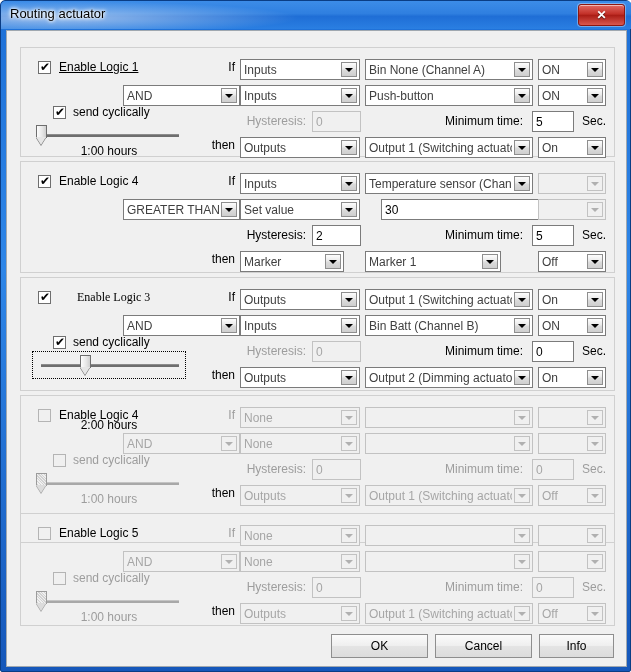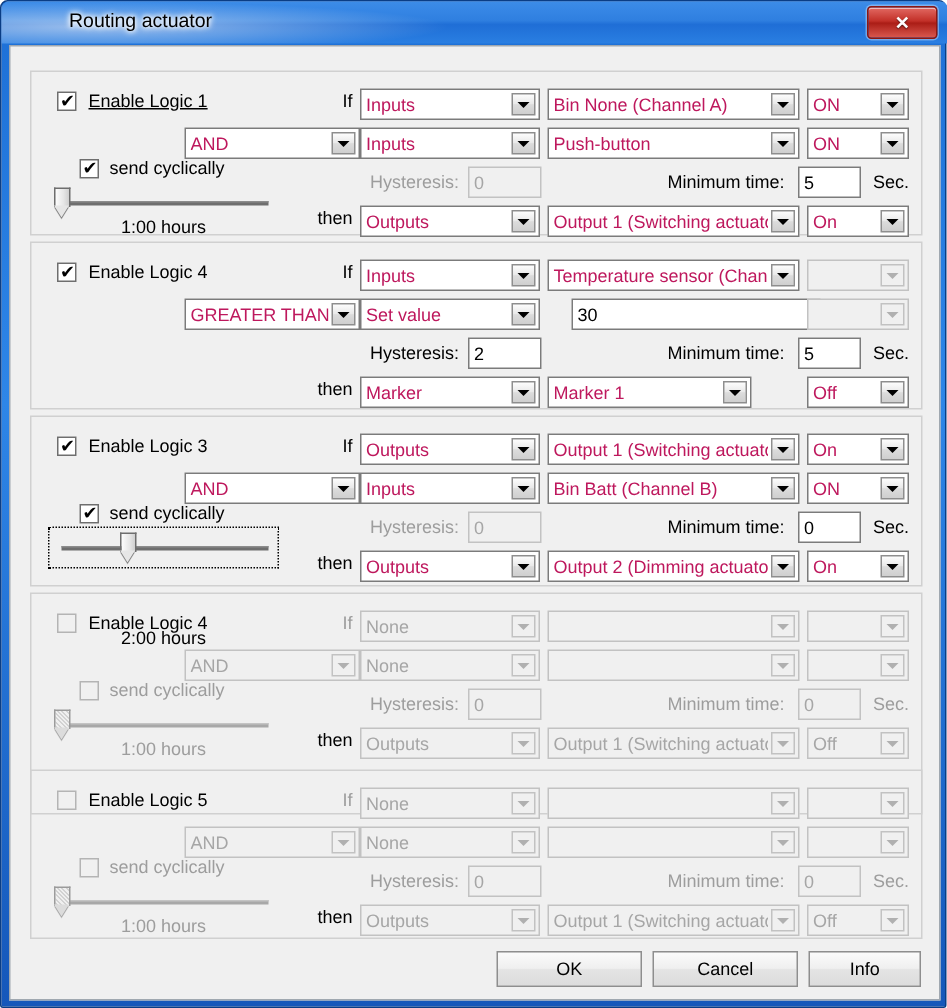--- a/index.html
+++ b/index.html
@@ -25,21 +25,20 @@
   }
   .titlebar .glow{
     position:absolute;left:0;top:0;width:300px;height:28px;
     background:radial-gradient(ellipse at 20% 60%, rgba(255,255,255,.55) 0%, rgba(255,255,255,0) 70%);
   }
   .title-text{
     position:absolute;left:9px;top:5px;
     color:#000;font-size:13px;font-family:"Liberation Sans",sans-serif;
     text-shadow:0 0 5px #ffffff, 0 0 4px #ffffff, 0 0 3px #fff;
     white-space:nowrap;
-    margin-left:36px;
   }
   .close-btn{
     position:absolute;right:7px;top:3px;width:45px;height:20px;
     background:linear-gradient(to bottom,#e36a63 0%,#c23028 45%,#ab1d16 52%,#d9584f 100%);
     border:1px solid #8d1710;border-radius:3px;
     box-shadow:inset 0 1px 0 rgba(255,255,255,.55), 0 0 0 1px rgba(255,255,255,.35);
     cursor:pointer;
   }
   .close-btn .x{
     position:absolute;left:0;top:0;width:100%;height:100%;
@@ -79,21 +78,21 @@
   .lbl.dis{color:#9d9d9d;}
 
   .combo{
     position:absolute;height:21px;box-sizing:border-box;
     background:#fff;border:1px solid #7b7b7b;
     cursor:pointer;
   }
   .combo.dis{background:#f0f0f0;border-color:#c2c2c2;}
   .combo .txt{
     position:absolute;left:3px;top:2px;right:20px;
-    font-size:12px;color:#be185d;white-space:nowrap;overflow:hidden;
+    font-size:12px;color:#404040;white-space:nowrap;overflow:hidden;
     line-height:16px;
   }
   .combo.dis .txt{color:#a6a6a6;}
   .combo .arrow{
     position:absolute;right:2px;top:2px;width:16px;height:15px;
     background:linear-gradient(to bottom,#fdfdfd 0%,#e9e9e9 48%,#dcdcdc 52%,#cfcfcf 100%);
     border:1px solid #8e8e8e;box-sizing:border-box;
   }
   .combo.dis .arrow{
     background:#f0f0f0;border-color:#c2c2c2;
@@ -271,38 +270,38 @@
           </div>
           <div class="lbl" style="left:180px;top:66px;width:105px;text-align:right;">Hysteresis:</div>
           <div class="tb" style="left:291px;top:63px;width:49px;">
             <div class="txt">2</div>
           </div>
           <div class="lbl" style="left:380px;top:66px;width:122px;text-align:right;">Minimum time:</div>
           <div class="tb" style="left:511px;top:63px;width:42px;">
             <div class="txt">5</div>
           </div>
           <div class="lbl" style="left:561px;top:66px;">Sec.</div>
-          <div class="combo" style="left:219px;top:89px;width:120px;">
+          <div class="combo" style="left:219px;top:89px;width:104px;">
             <div class="txt">Marker</div>
             <div class="arrow"></div>
           </div>
           <div class="combo" style="left:344px;top:89px;width:136px;">
             <div class="txt">Marker 1</div>
             <div class="arrow"></div>
           </div>
           <div class="combo" style="left:517px;top:89px;width:68px;">
             <div class="txt">Off</div>
             <div class="arrow"></div>
           </div>
         </div>
         <div class="group" style="top:246px;height:114px;">
           <div class="cb" style="left:17px;top:13px;">
             <span class="tick">✔</span>
           </div>
-          <div class="lbl" style="left:38px;top:12px;">Enable Logic 3</div>
+          <div class="lbl" style="left:56px;top:12px;font-family:Liberation Serif, serif;">Enable Logic 3</div>
           <div class="lbl" style="left:196px;top:12px;width:18px;text-align:right;">If</div>
           <div class="lbl" style="left:186px;top:90px;width:28px;text-align:right;">then</div>
           <div class="combo" style="left:102px;top:37px;width:117px;">
             <div class="txt">AND</div>
             <div class="arrow"></div>
           </div>
           <div class="cb" style="left:32px;top:58px;">
             <span class="tick">✔</span>
           </div>
           <div class="lbl" style="left:52px;top:57px;">send cyclically</div>

